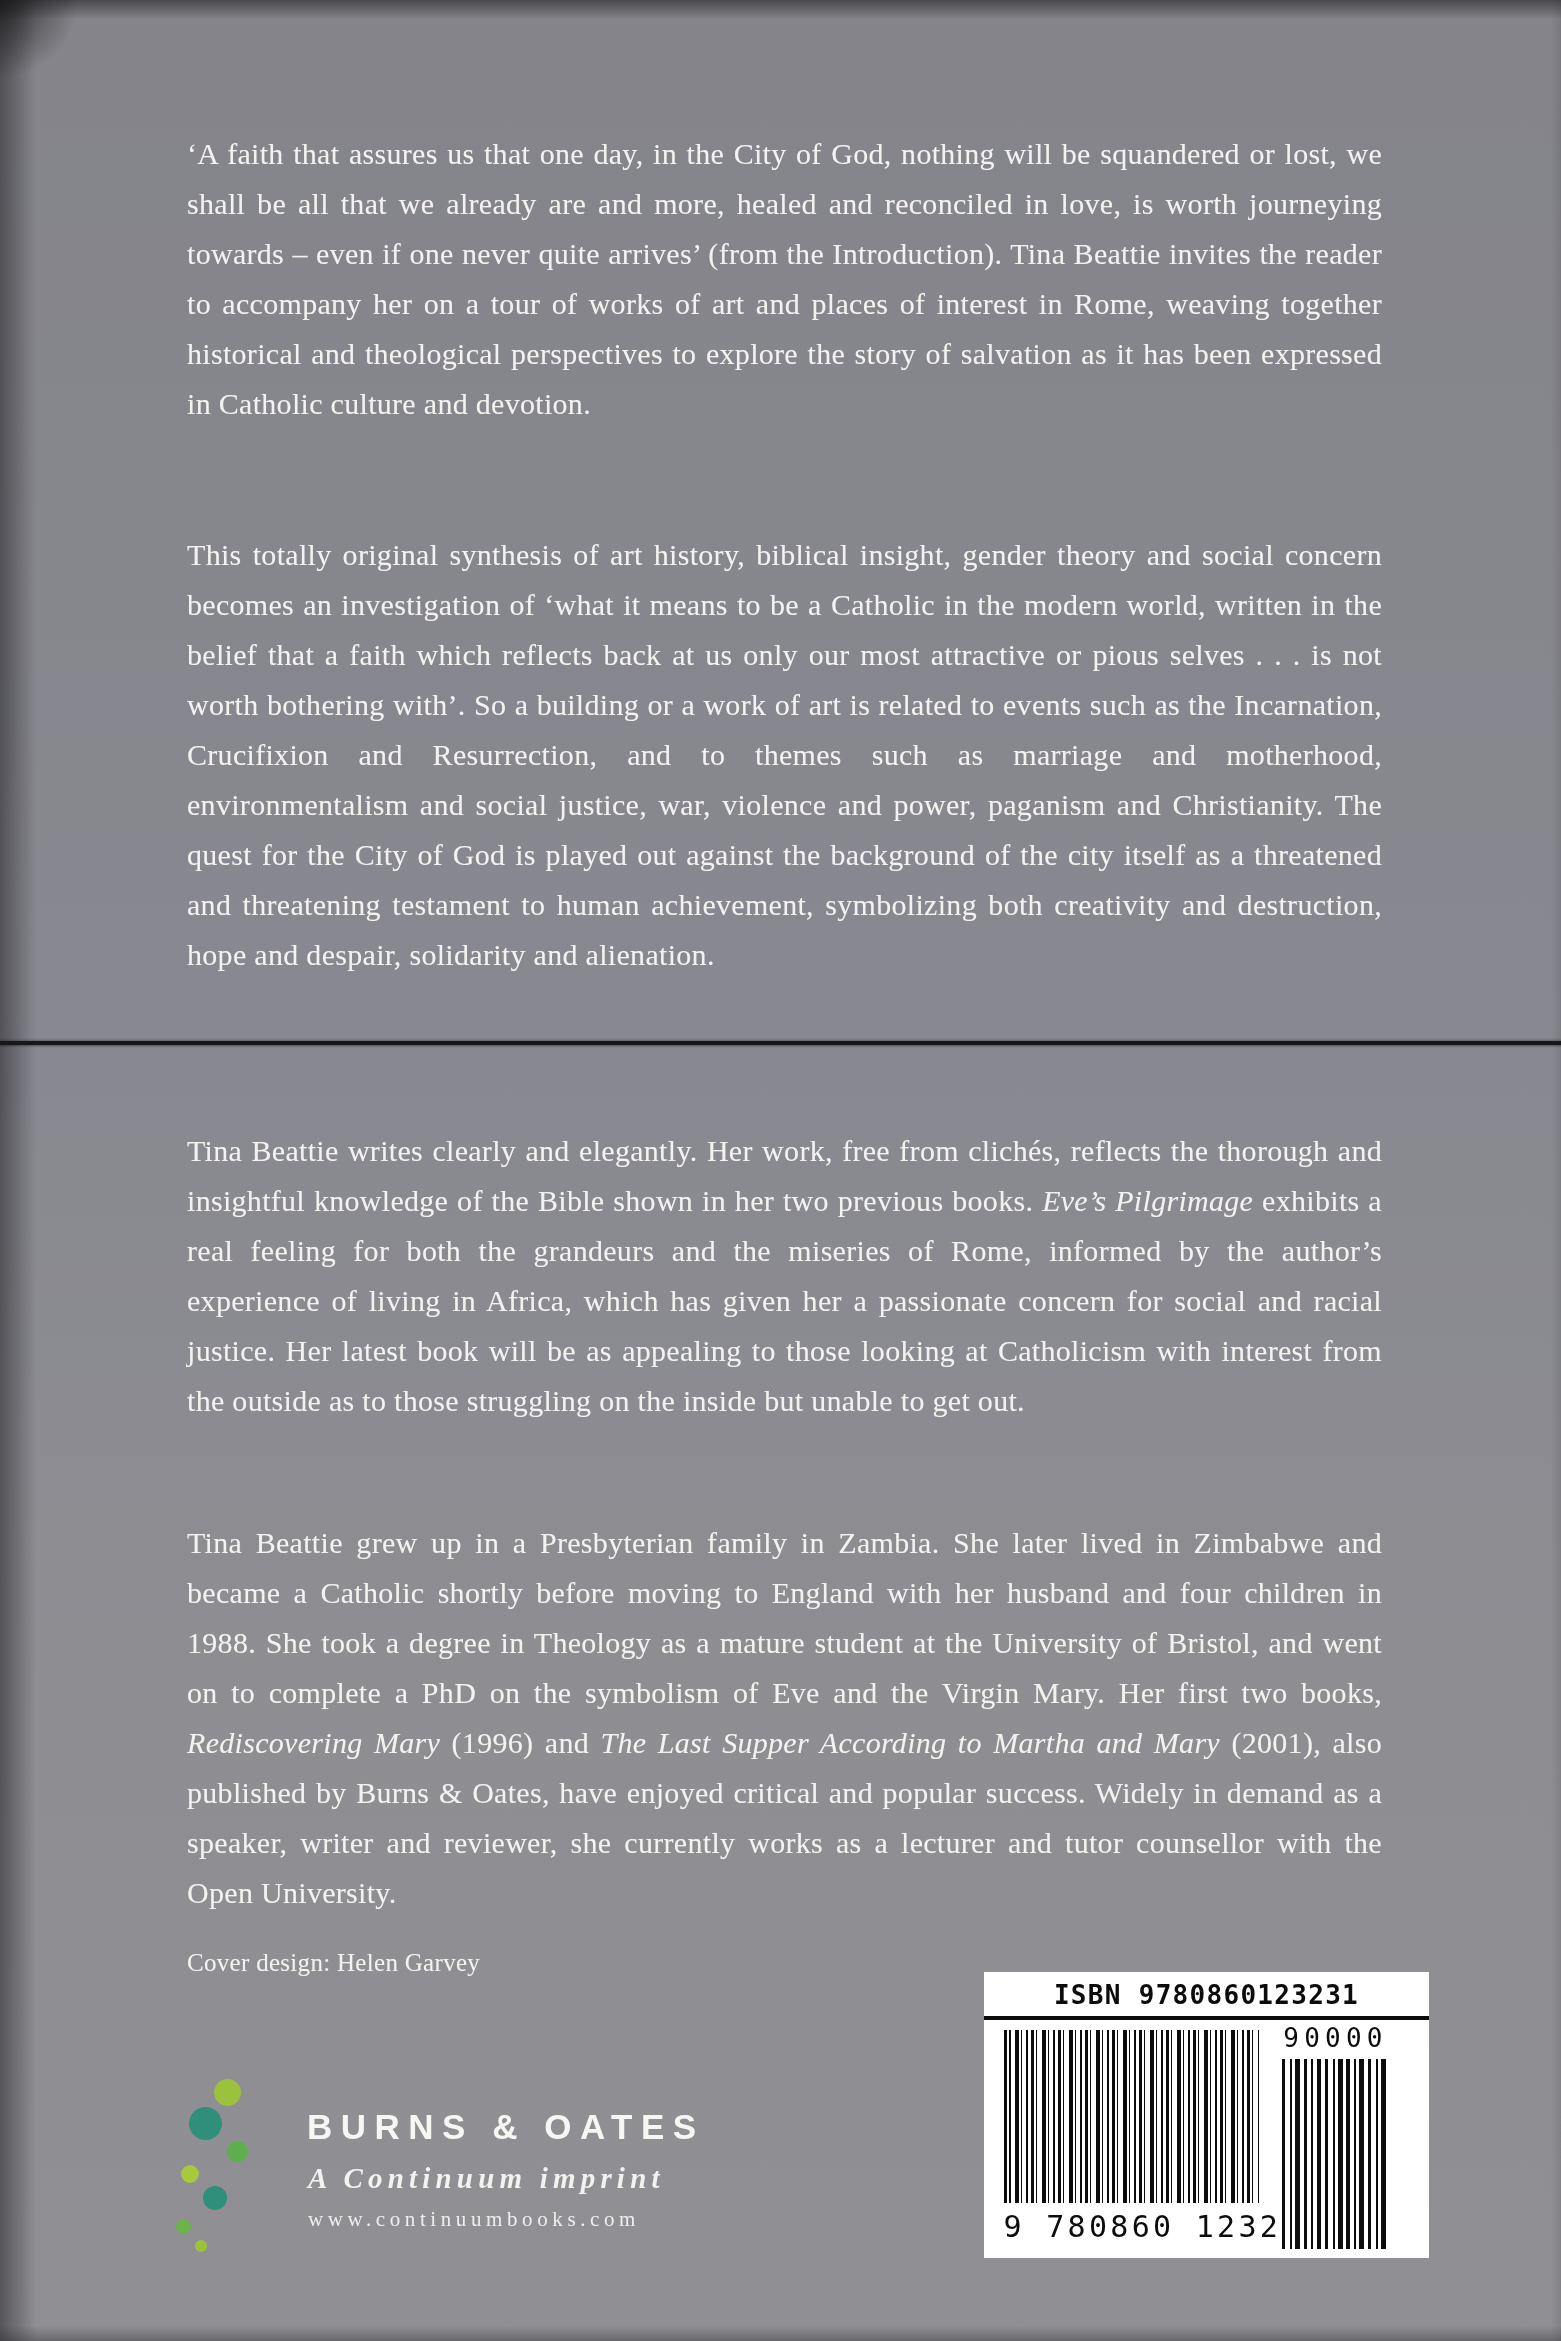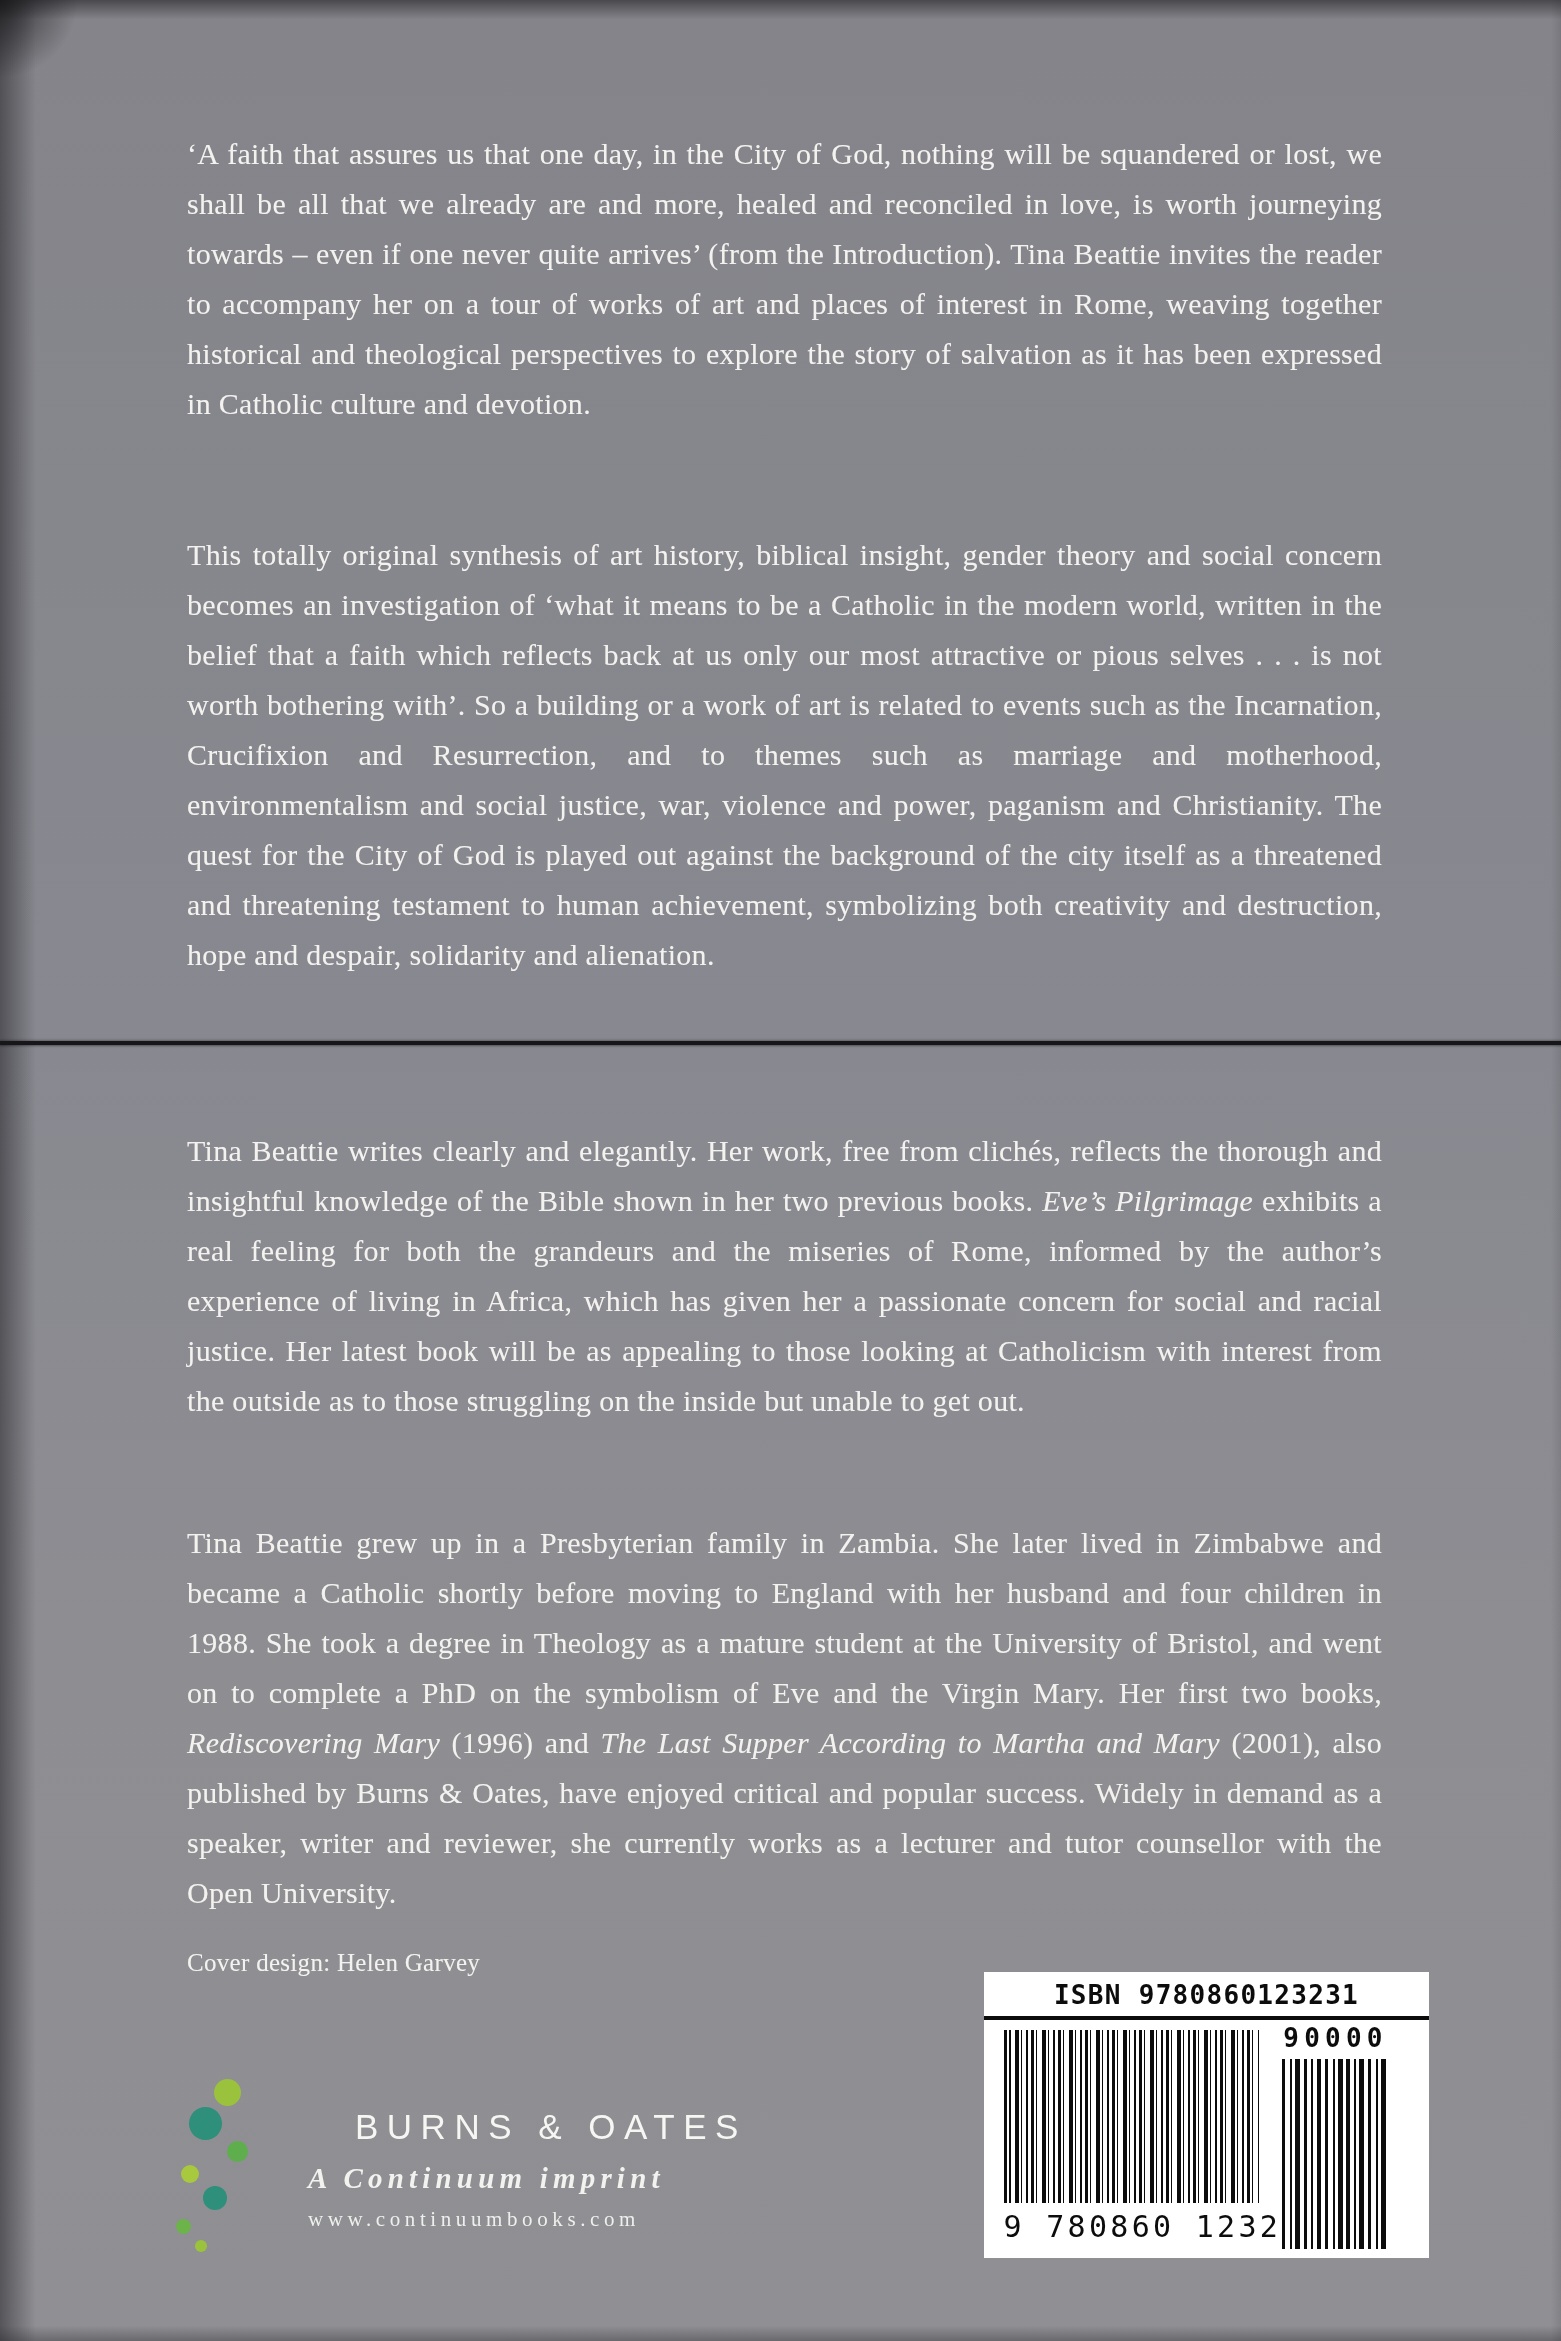--- a/index.html
+++ b/index.html
@@ -38,21 +38,21 @@
     font-size:25px;letter-spacing:0.3px;
     text-shadow:0 0 0.7px rgba(255,255,255,.3);
     text-align:right;
   }
   
   .logo{position:absolute;left:163px;top:2069px;width:143px;height:195px;}
   .logo .dot{position:absolute;border-radius:50%;}
   .pub-name{
     position:absolute;left:307px;top:2107px;
     font-family:"Liberation Sans","DejaVu Sans",sans-serif;
-    font-size:35px;font-weight:400;letter-spacing:8.5px;color:#f6f6f3;margin-left:48px;
+    font-size:35px;font-weight:700;letter-spacing:8.5px;color:#f6f6f3;
   }
   .pub-imprint{
     position:absolute;left:308px;top:2162px;
     font-size:29px;font-style:italic;font-weight:bold;letter-spacing:5.2px;color:#f2f2ef;
   }
   .pub-site{
     position:absolute;left:308px;top:2207px;
     font-family:Liberation Serif, serif;
     font-size:21px;letter-spacing:4.6px;color:#eef0ec;
   }
@@ -77,21 +77,21 @@
         #0c0c0c 11px 15px,#ffffff 15px 17px,
         #0c0c0c 17px 18px,#ffffff 18px 22px,
         #0c0c0c 22px 24px,#ffffff 24px 27px);
   }
   .main-digits{
     position:absolute;left:19.5px;top:189px;width:255px;
     font-size:30px;letter-spacing:3.3px;text-align:center;white-space:pre;
   }
   .addon-number{
     position:absolute;left:294px;top:3.9px;width:115px;
-    font-size:26px;letter-spacing:5.2px;text-align:center;font-weight:bold;
+    font-size:26px;letter-spacing:5.2px;text-align:center;
   }
   .addon-bars{
     position:absolute;left:298px;top:39px;width:107px;height:190px;
     background:
       repeating-linear-gradient(90deg,
         #0c0c0c 0 3.3px,  #ffffff 3.3px 7.8px,
         #0c0c0c 7.8px 9.8px,#ffffff 9.8px 13px,
         #0c0c0c 13px 17.6px,#ffffff 17.6px 21.5px);
   }
 </style>

